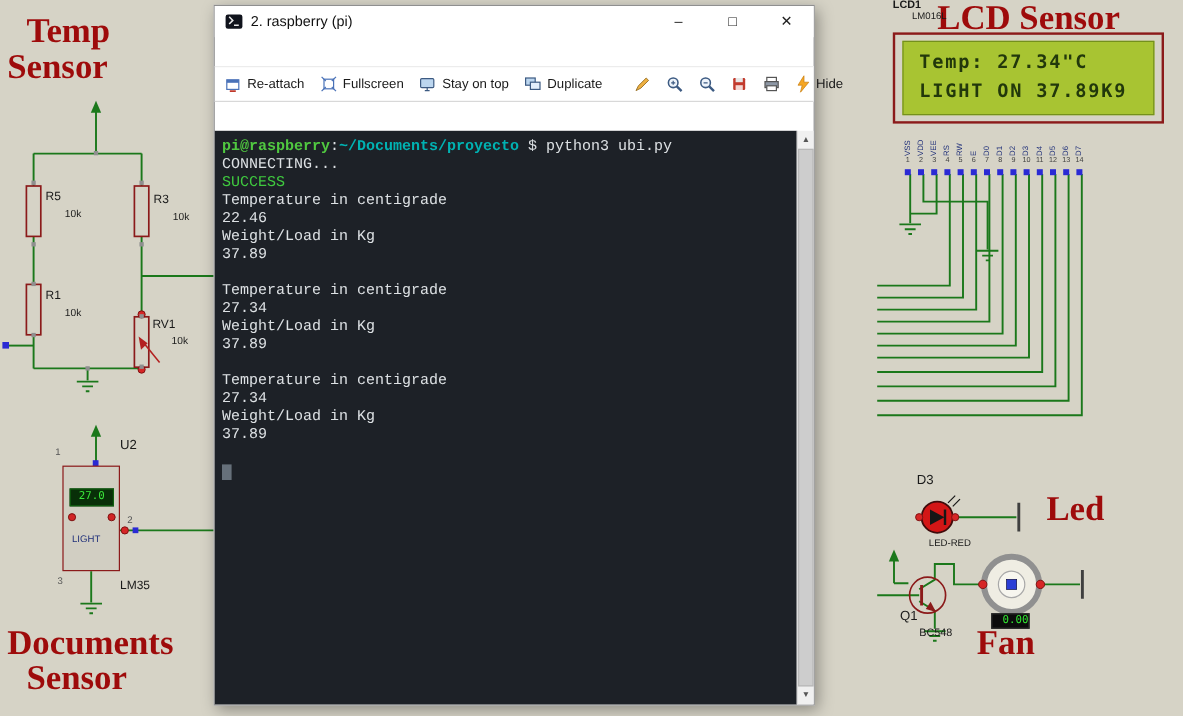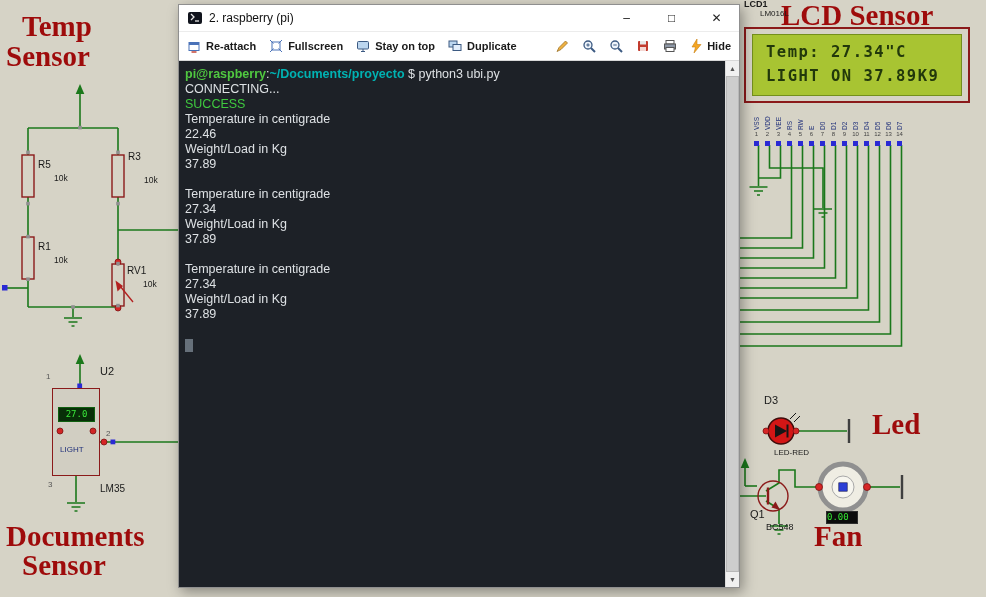--- a/index.html
+++ b/index.html
@@ -32,39 +32,39 @@
   .u2box { left:52px; top:388px; width:48px; height:88px; border:1.5px solid #8b1a1a;
            background:rgba(0,0,0,0.02); }
   .u2screen { position:absolute; left:5px; top:18px; width:37px; height:15px;
               background:#082f08; border:1px solid #0f5f0f; color:#3ae53a;
               font-family:"DejaVu Sans Mono", monospace; font-size:9px; text-align:center;
               line-height:13px; }
   .u2vout { position:absolute; left:7px; top:56px; font-size:8px; color:#20307a; }
 
   .meter { left:826px; top:511px; width:32px; height:13px; background:#0c0c0c;
            border:1px solid #2d2d2d; color:#33e633; font-family:"DejaVu Sans Mono",monospace;
-           font-size:9px; text-align:left; line-height:11px; }
+           font-size:9px; text-align:right; line-height:11px; }
 
   
-  .window { left:178px; top:4px; width:562px; height:584px; background:#fff;
+  .window { left:178px; top:4px; width:501px; height:584px; background:#fff;
             border:1px solid #8f8f8f; box-shadow:3px 4px 12px rgba(0,0,0,.35);
-            display:flex; flex-direction:column; }
+            display:flex; flex-direction:column;gap:24px; }
   .titlebar { height:26px; flex:0 0 auto; display:flex; align-items:center; padding-left:8px; background:#fff; }
   .wicon { display:flex; align-items:center; }
   .wtitle { font-size:12px; color:#111; margin-left:6px; flex:1; }
   .wbtn { width:45px; height:26px; display:flex; align-items:center; justify-content:center;
           font-size:12px; color:#222; cursor:default; }
   .toolbar { height:30px; flex:0 0 auto; display:flex; align-items:center; gap:13px;
              padding:0 8px; background:#fff; border-top:1px solid #ececec; border-bottom:1px solid #d8d8d8; }
   .tbtn { display:flex; align-items:center; gap:5px; background:none; border:none;
-          font-family:inherit; font-size:11px; color:#1a1a1a; white-space:nowrap;font-weight:bold; }
+          font-family:inherit; font-size:11px; color:#1a1a1a; white-space:nowrap; }
   .spacer { flex:1; }
   .wbody { flex:1; display:flex; min-height:0; }
   .term { flex:1; background:#1d2127; padding:6px 6px; overflow:hidden; }
-  .tline { font-family:Liberation Sans, sans-serif; font-size:12.5px; line-height:15px; white-space:pre; }
+  .tline { font-family:Liberation Mono, monospace; font-size:12.5px; line-height:15px; white-space:pre; }
   .t-fg { color:#dde1e4; }
   .t-green { color:#50c840; font-weight:bold; }
   .t-cyan { color:#00b2b2; font-weight:bold; }
   .t-success { color:#3fc93f; }
   .tcursor { width:8px; height:13px; background:#66707a; margin-top:2px; }
   .scrollbar { width:14px; background:#f0f0f0; display:flex; flex-direction:column; border-left:1px solid #dcdcdc; }
   .sarrow { height:15px; font-size:7px; color:#555; text-align:center; line-height:15px; }
   .sthumb { flex:1; background:#cdcdcd; border:1px solid #b8b8b8; }
 </style>
 </head>
@@ -192,21 +192,21 @@
   <div class="abs biglabel" style="left:22px;top:12px">Temp</div>
   <div class="abs biglabel" style="left:6px;top:42px">Sensor</div>
   <div class="abs biglabel" style="left:781px;top:1px">LCD Sensor</div>
   <div class="abs biglabel" style="left:6px;top:522px">Documents</div>
   <div class="abs biglabel" style="left:22px;top:551px">Sensor</div>
   <div class="abs biglabel" style="left:872px;top:410px">Led</div>
   <div class="abs biglabel" style="left:814px;top:522px">Fan</div>
 
   <div class="abs clabel" style="left:38px;top:160px">R5</div>
   <div class="abs cval" style="left:38px;top:174px">10k</div>
-  <div class="abs clabel" style="left:128px;top:152px">R3</div>
+  <div class="abs clabel" style="left:128px;top:162px">R3</div>
   <div class="abs cval" style="left:128px;top:176px">10k</div>
   <div class="abs clabel" style="left:38px;top:242px">R1</div>
   <div class="abs cval" style="left:38px;top:256px">10k</div>
   <div class="abs clabel" style="left:127px;top:266px">RV1</div>
   <div class="abs cval" style="left:127px;top:280px">10k</div>
   <div class="abs clabel" style="left:100px;top:366px;font-size:11px">U2</div>
   <div class="abs clabel" style="left:100px;top:484px">LM35</div>
   <div class="abs cpin" style="left:46px;top:373px">1</div>
   <div class="abs cpin" style="left:106px;top:430px">2</div>
   <div class="abs cpin" style="left:48px;top:481px">3</div>

